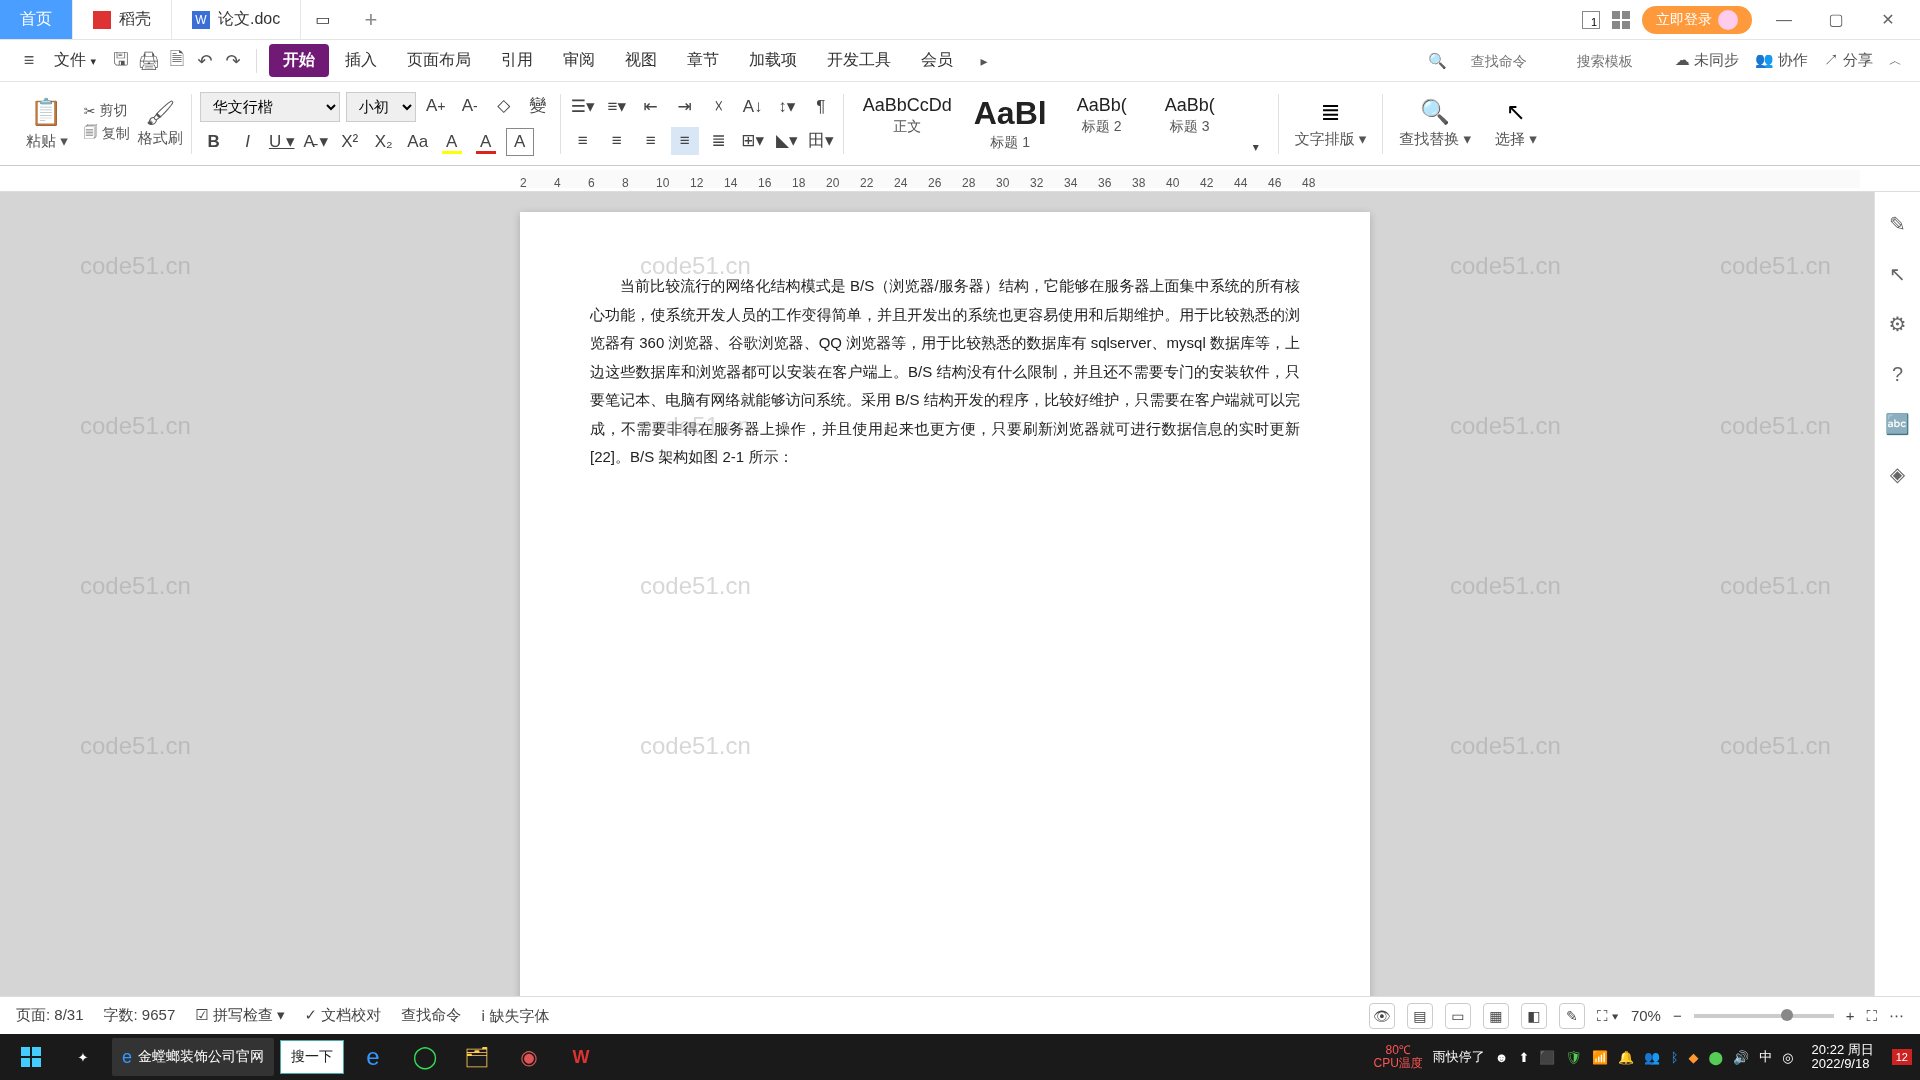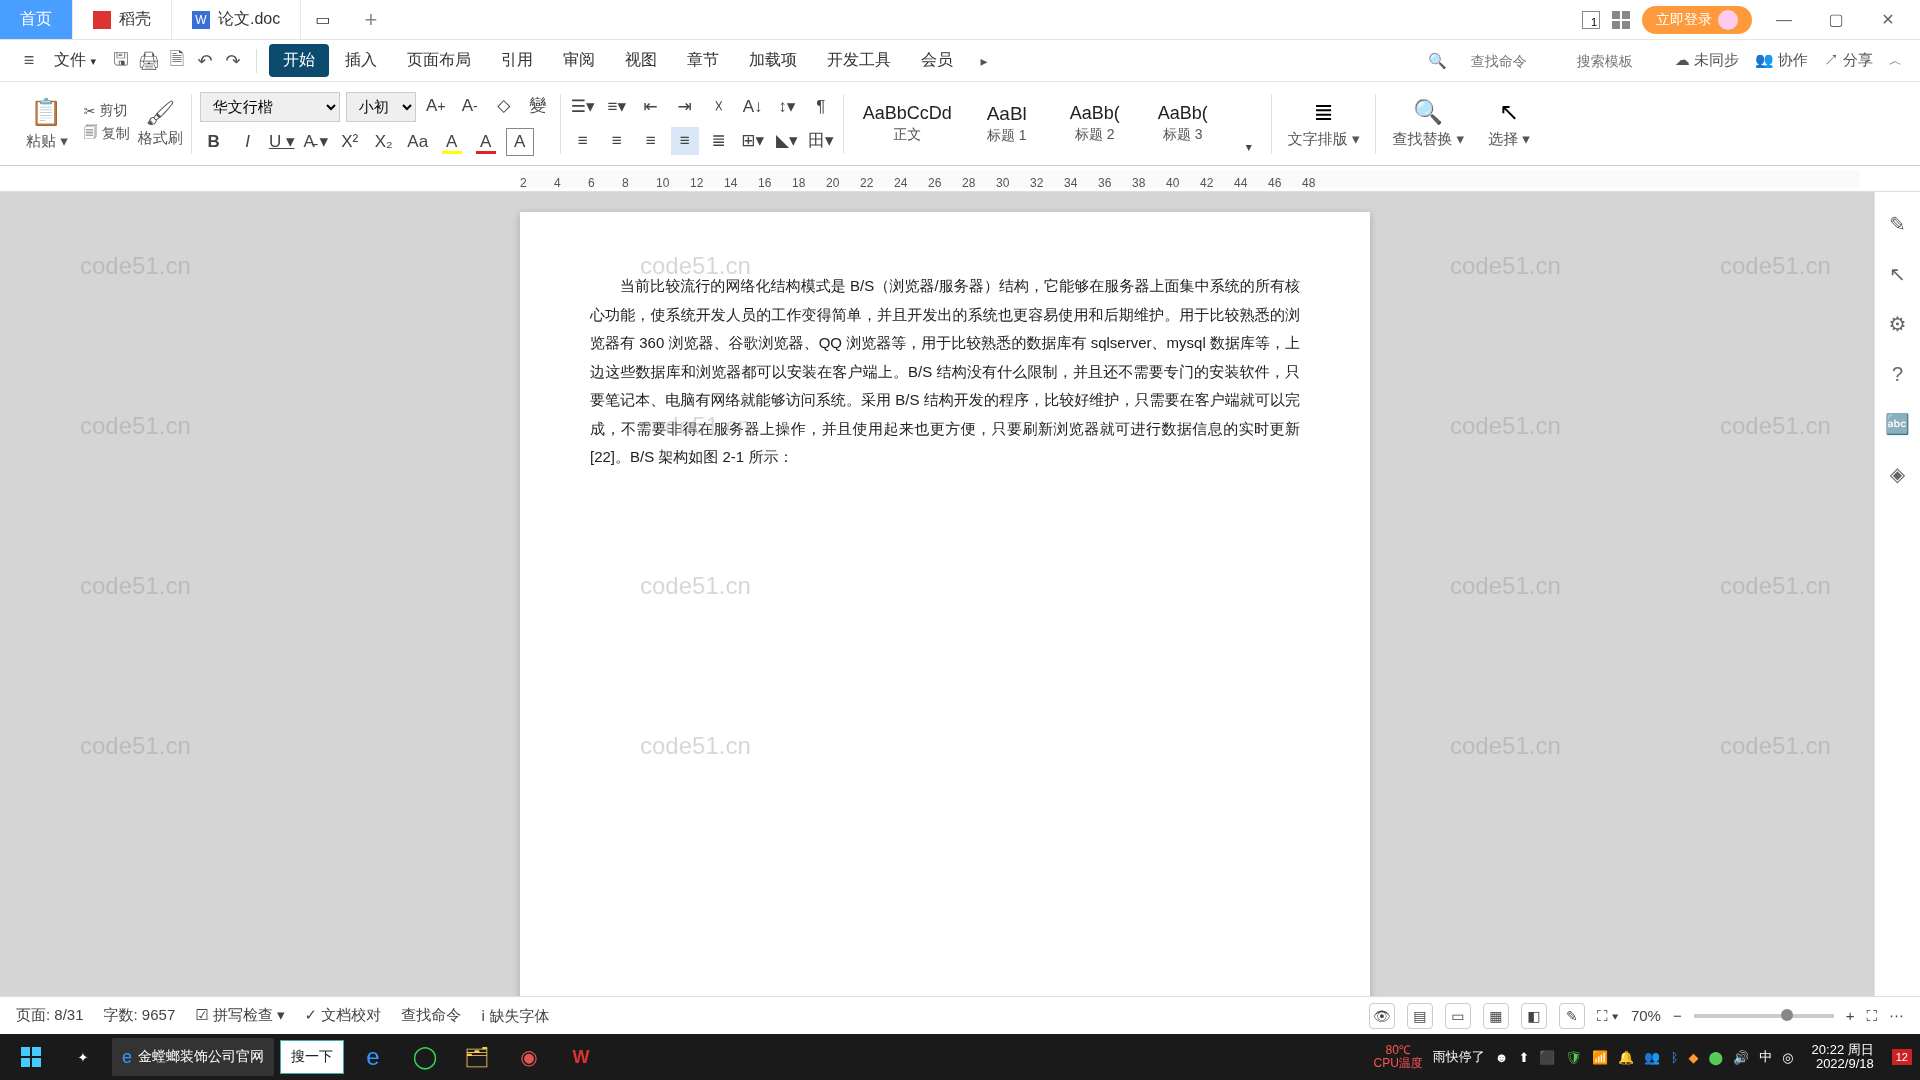--- a/index.html
+++ b/index.html
@@ -14,41 +14,41 @@
 .login-pill { background: #ff9a3c; color: #fff; border-radius: 18px; padding: 4px 14px; display: flex; align-items: center; gap: 6px; font-size: 14px; }
 .win-btn { width: 40px; height: 30px; display: flex; align-items: center; justify-content: center; color: #666; cursor: pointer; }
 .icon-box { width: 18px; height: 18px; border: 1px solid #888; }
 .icon-grid { display: grid; grid-template-columns: 1fr 1fr; grid-template-rows: 1fr 1fr; gap: 2px; width: 18px; height: 18px; }
 .icon-grid span { background: #888; }
 
 .menubar { height: 42px; background: #fff; display: flex; align-items: center; padding: 0 18px; gap: 6px; border-bottom: 1px solid #e5e5e5; }
 .menu-icon { width: 22px; height: 22px; display: flex; align-items: center; justify-content: center; color: #555; cursor: pointer; font-size: 18px; }
 .menu-sep { width: 1px; height: 24px; background: #ddd; margin: 0 6px; }
 .menu-item { padding: 6px 14px; font-size: 16px; color: #333; cursor: pointer; border-radius: 4px; }
-.menu-item.active { background: #0c4a6e; color: #fff; }
+.menu-item.active { background: #701a75; color: #fff; font-weight: bold; }
 .menubar-right { margin-left: auto; display: flex; align-items: center; gap: 16px; color: #555; font-size: 15px; }
 .search-cmd { border: none; padding: 4px 8px; font-size: 14px; color: #888; width: 90px; }
 
 .ribbon { height: 84px; background: #fff; display: flex; align-items: center; padding: 4px 18px; border-bottom: 1px solid #ccc; gap: 8px; }
 .ribbon-group { display: flex; flex-direction: column; align-items: center; gap: 4px; padding: 0 8px; }
 .ribbon-sep { width: 1px; height: 60px; background: #e0e0e0; }
 .clipboard-col { display: flex; flex-direction: column; gap: 2px; font-size: 14px; color: #555; }
 .clipboard-col div { display: flex; align-items: center; gap: 4px; cursor: pointer; }
 .format-painter { display: flex; flex-direction: column; align-items: center; gap: 2px; font-size: 15px; color: #555; cursor: pointer; }
 .font-row { display: flex; align-items: flex-start; gap: 6px; }
 .font-select { border: 1px solid #ccc; padding: 4px 8px; font-size: 15px; width: 140px; height: 30px; }
 .size-select { border: 1px solid #ccc; padding: 4px 8px; font-size: 15px; width: 70px; height: 30px; }
 .fmt-btn { width: 28px; height: 28px; display: flex; align-items: center; justify-content: center; cursor: pointer; font-size: 17px; color: #444; position: relative; }
 .fmt-btn.bold { font-weight: bold; }
 .fmt-btn.italic { font-style: italic; }
 .fmt-btn.underline { text-decoration: underline; }
 .color-bar { position: absolute; bottom: 2px; left: 4px; right: 4px; height: 3px; }
 .style-box { border: 1px solid transparent; padding: 4px 10px; text-align: center; cursor: pointer; min-width: 88px; }
 .style-preview { font-size: 18px; color: #222; }
-.style-preview.big { font-size: 19px; font-weight: normal; }
+.style-preview.big { font-size: 32px; font-weight: bold; }
 .style-name { font-size: 14px; color: #555; margin-top: 2px; }
 .ribbon-label { font-size: 15px; color: #555; }
 
 .ruler { height: 26px; background: #fff; border-bottom: 1px solid #ddd; position: relative; font-size: 12px; color: #555; }
 .ruler-strip { position: absolute; left: 520px; right: 60px; top: 4px; height: 18px; background: #fafafa; }
 .ruler-tick { position: absolute; top: 6px; font-size: 12px; }
 
 .doc-area { position: absolute; top: 192px; bottom: 44px; left: 0; right: 46px; background: #d5d5d5; overflow: hidden; }
 .page { position: absolute; left: 520px; top: 20px; width: 850px; height: 1000px; background: #fff; box-shadow: 0 2px 8px rgba(0,0,0,.2); padding: 60px 70px; font-size: 15px; line-height: 1.9; color: #222; font-family: "SimSun", serif; }
 .page .h2 { font-weight: bold; margin: 10px 0; font-size: 16px; }
@@ -72,21 +72,21 @@
 .statusbar .right { margin-left: auto; display: flex; align-items: center; gap: 12px; }
 .zoom-slider { width: 140px; height: 4px; background: #ccc; position: relative; }
 .zoom-slider::after { content: ""; position: absolute; left: 62%; top: -5px; width: 12px; height: 12px; background: #888; border-radius: 50%; }
 .view-btn { width: 26px; height: 26px; border: 1px solid #ccc; border-radius: 4px; display: flex; align-items: center; justify-content: center; cursor: pointer; font-size: 14px; }
 
 .taskbar { position: absolute; bottom: 0; left: 0; right: 0; height: 46px; background: #1a1a1a; display: flex; align-items: center; padding: 0 8px; gap: 6px; color: #fff; font-size: 13px; }
 .tb-item { height: 38px; min-width: 46px; display: flex; align-items: center; justify-content: center; cursor: pointer; padding: 0 6px; }
 .tb-item.wide { background: #333; border-radius: 2px; gap: 6px; padding: 0 10px; font-size: 14px; }
 .tb-search { background: #fff; color: #222; height: 34px; padding: 0 10px; display: flex; align-items: center; font-size: 14px; border: 1px solid #4aa; }
 .taskbar .tray { margin-left: auto; display: flex; align-items: center; gap: 10px; }
-.clock { text-align: right; line-height: 1.1; padding: 0 8px; }
+.clock { text-align: left; line-height: 1.1; padding: 0 8px; }
 </style>
 </head>
 <body>
 
 <div class="titlebar">
   <div class="tab home">首页</div>
   <div class="tab">
       <span class="icon-sq" style="background:#d33"></span>
       <span>稻壳</span>
     </div>

